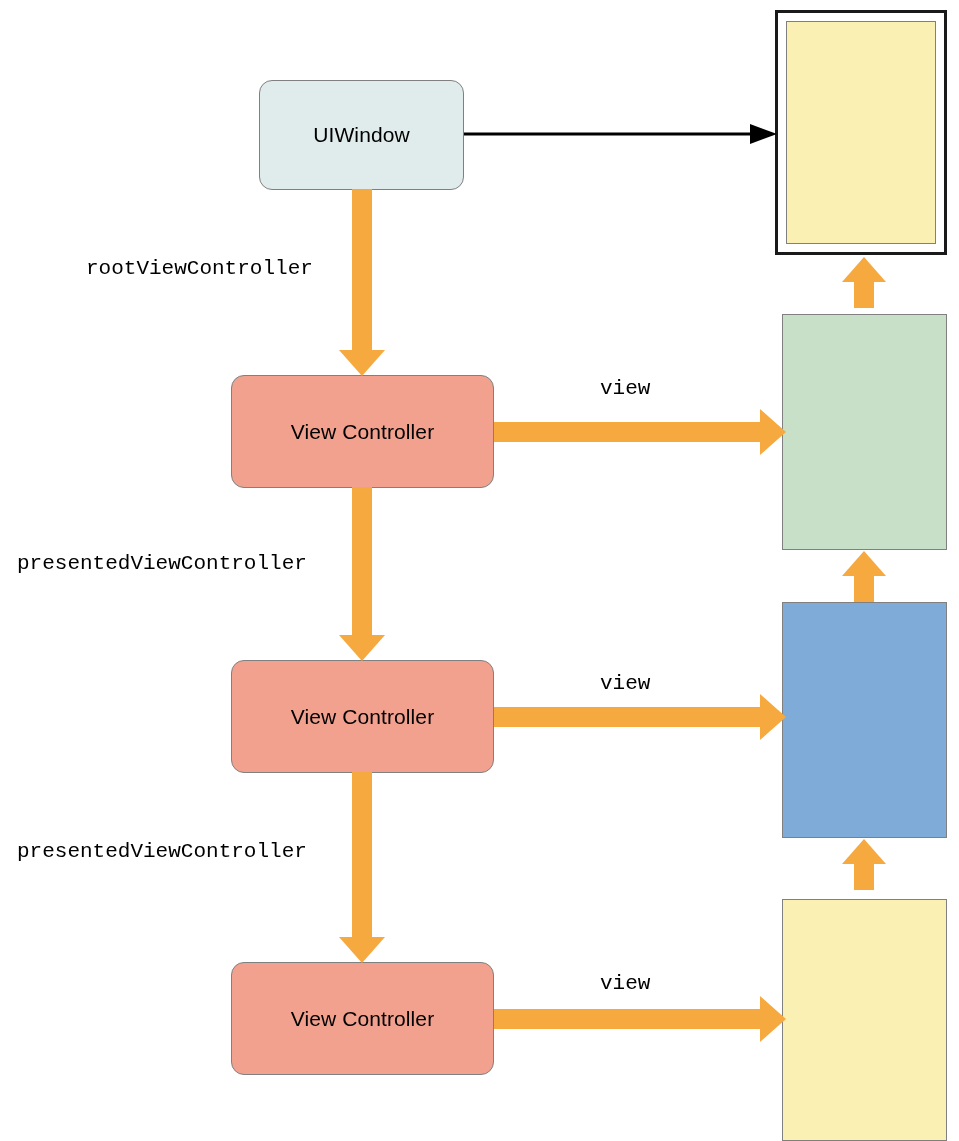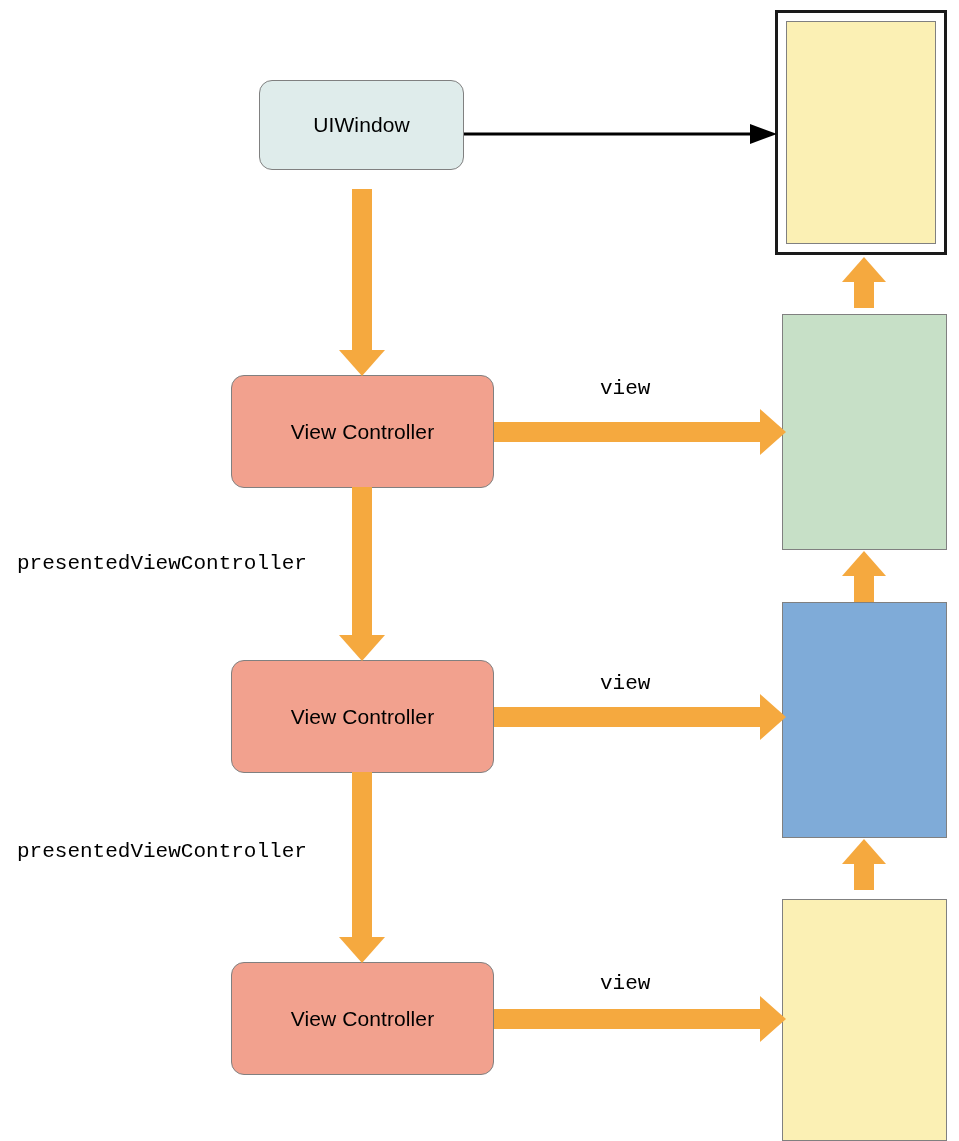--- a/index.html
+++ b/index.html
@@ -165,21 +165,21 @@
   <div class="arrow-up-dashed" style="left:842px; top:551px; width:44px; height:51px;">
     <div class="uhead"></div>
     <div class="dstem" style="top:25px; height:26px;"></div>
   </div>
 
   <div class="arrow-up-dashed" style="left:842px; top:839px; width:44px; height:60px;">
     <div class="uhead"></div>
     <div class="dstem" style="top:25px; height:35px;"></div>
   </div>
 
-  <div class="node uiwindow-box" style="left:259px; top:80px; width:205px; height:90px;">
+  <div class="node uiwindow-box" style="left:259px; top:80px; width:205px; height:110px;">
     <span class="node-label">UIWindow</span>
   </div>
 
   <div class="node vc-box" style="left:231px; top:375px; width:263px; height:113px;">
     <span class="node-label">View Controller</span>
   </div>
 
   <div class="node vc-box" style="left:231px; top:660px; width:263px; height:113px;">
     <span class="node-label">View Controller</span>
   </div>
@@ -216,20 +216,21 @@
   <div class="arrow-h" style="left:494px; top:996px; width:292px; height:46px;">
     <div class="stem" style="width:266px;"></div>
     <div class="head" style="left:266px;"></div>
   </div>
 
   <svg class="black-arrow" style="left:464px; top:118px;" width="315" height="32">
     <line x1="0" y1="16" x2="288" y2="16" stroke="#000000" stroke-width="3"></line>
     <polygon points="286,6 313,16 286,26" fill="#000000"></polygon>
   </svg>
 
+  <div class="edge-label" style="left:86px; top:257px;">rootViewController</div>
 
   <div class="edge-label" style="left:17px; top:552px;">presentedViewController</div>
 
   <div class="edge-label" style="left:17px; top:840px;">presentedViewController</div>
 
   <div class="edge-label" style="left:600px; top:377px;">view</div>
 
   <div class="edge-label" style="left:600px; top:672px;">view</div>
 
   <div class="edge-label" style="left:600px; top:972px;">view</div>

